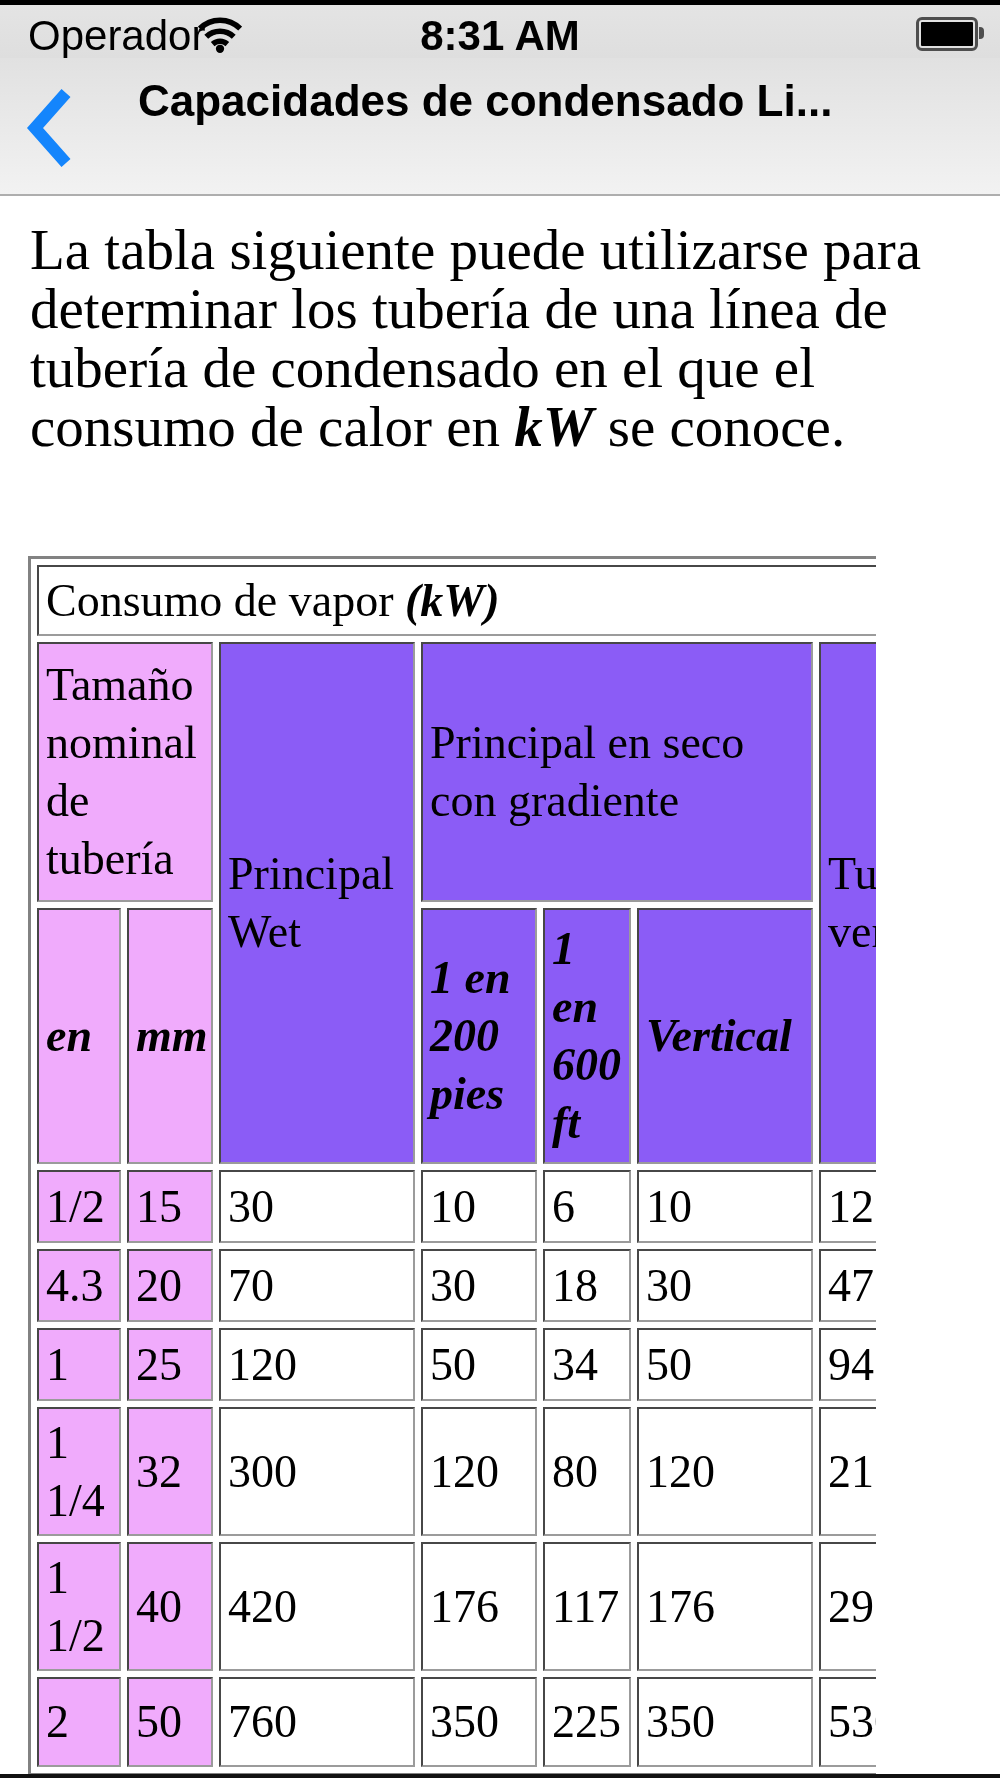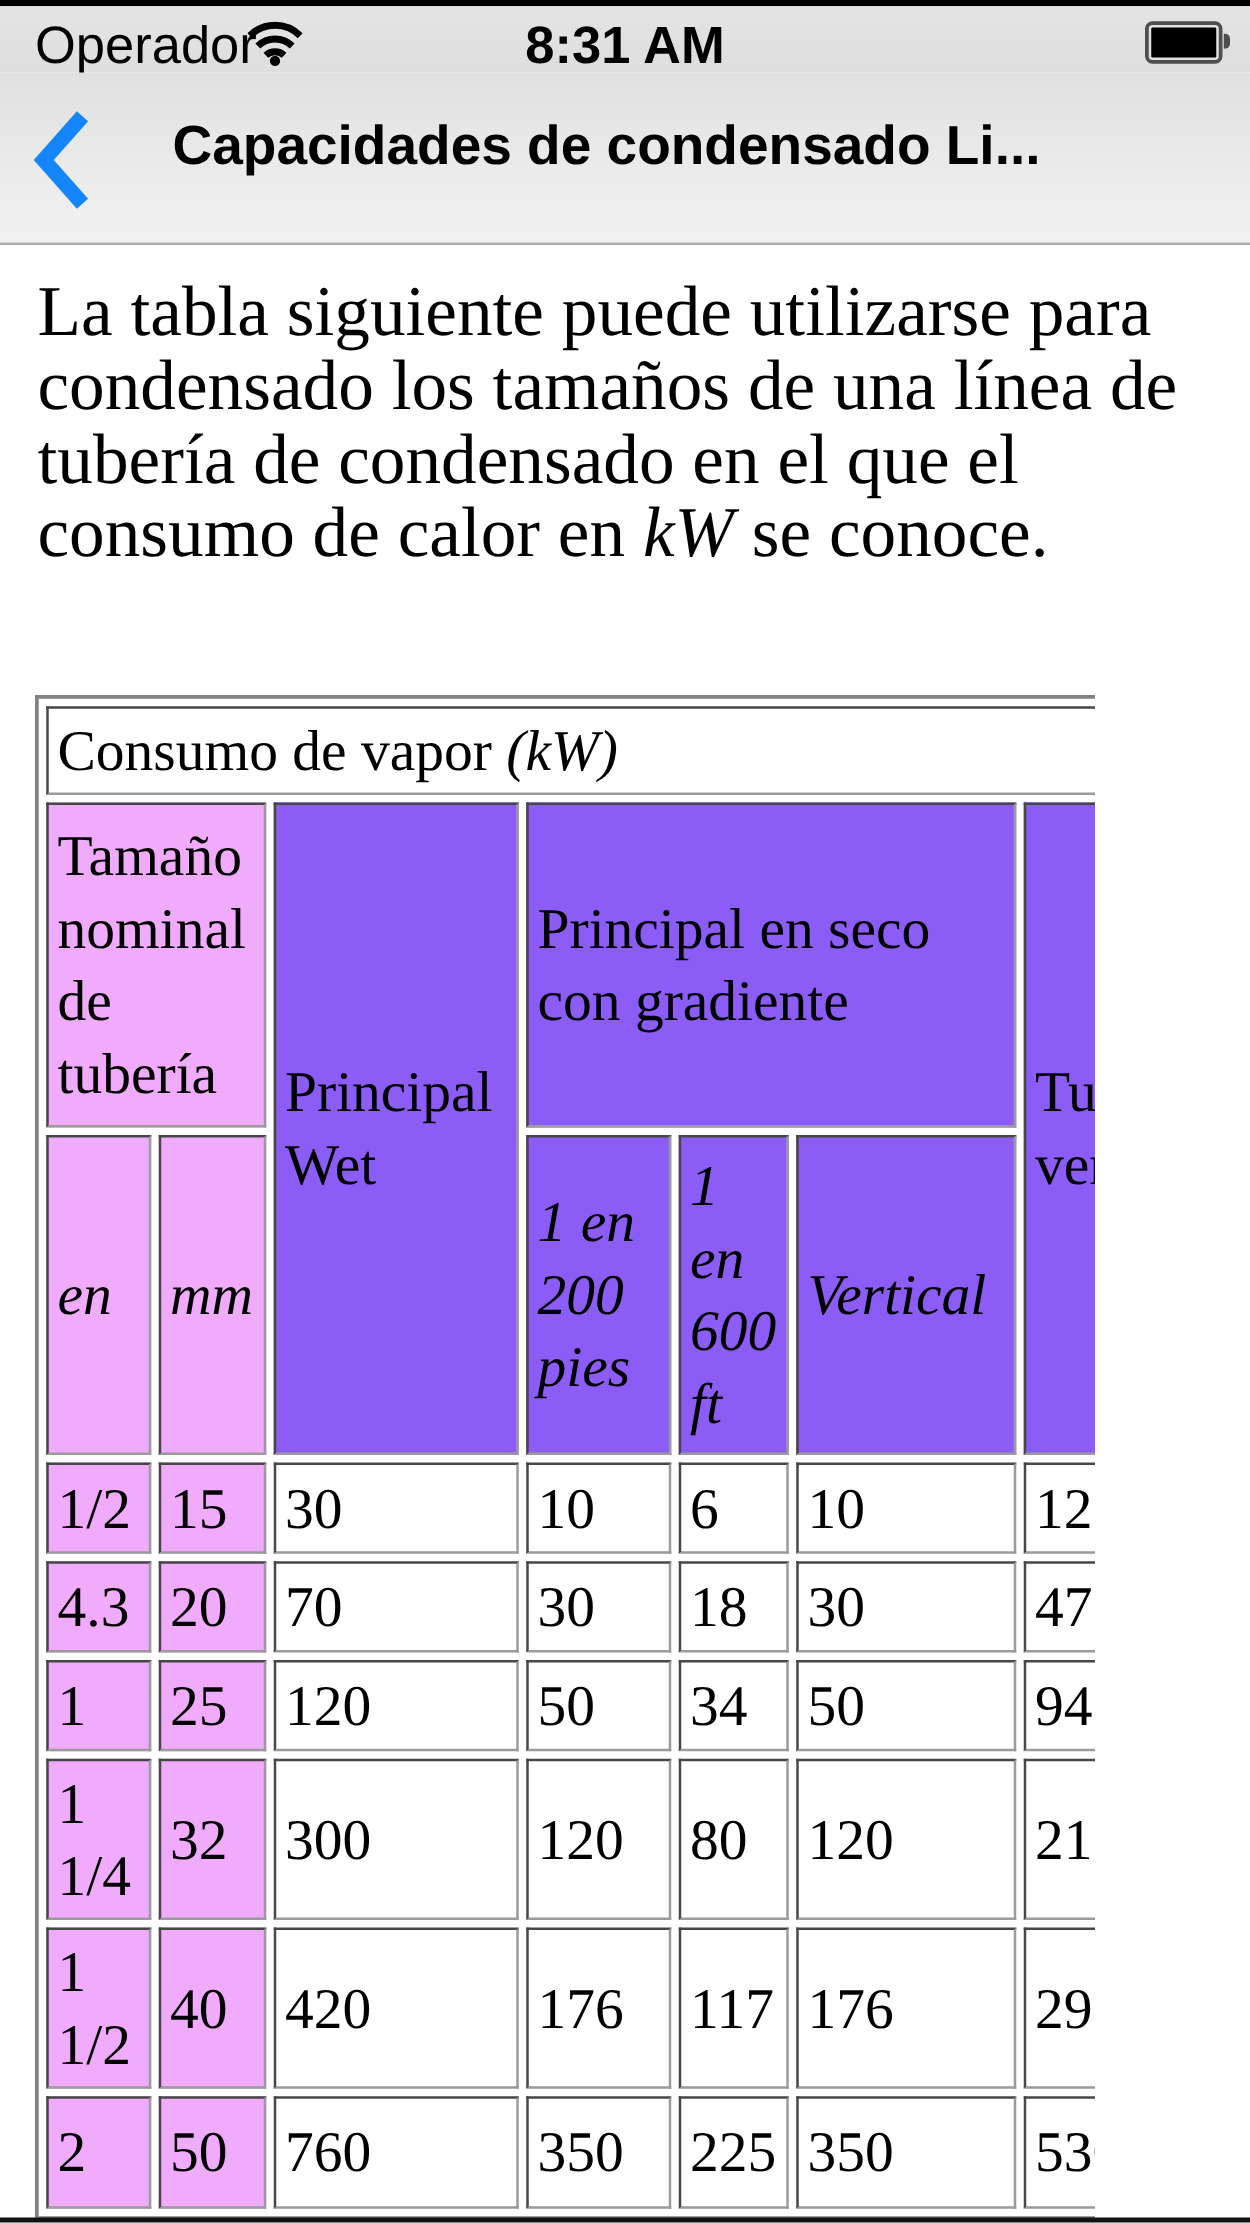--- a/index.html
+++ b/index.html
@@ -28,28 +28,28 @@
   }
   
   .navbar{
     position:absolute;top:58px;left:0;width:1000px;height:136px;
     background:linear-gradient(#e1e1e1,#f2f2f2);
     border-bottom:2px solid #aeaeae;
     font-family:"Liberation Sans", sans-serif;
   }
   .back-btn{position:absolute;left:26px;top:28px;width:50px;height:84px;cursor:pointer;background:none;border:none;padding:0;}
   .nav-title{
-    position:absolute;left:138px;right:10px;top:34px;
+    position:absolute;left:138px;right:10px;top:18px;
     font-size:44px;font-weight:bold;white-space:nowrap;overflow:hidden;
   }
   
   .content{position:absolute;top:196px;left:0;width:1000px;height:1582px;overflow:hidden;}
   .para{margin:24px 20px 0 30px;font-size:57px;line-height:59px;}
   .para .ln{white-space:nowrap;}
-  .it{font-style:italic;}
+  .it{font-style:italic;font-weight:bold;}
   
   .tablewrap{margin:100px 0 0 28px;width:848px;overflow:hidden;}
   table.cap-table{
     border-collapse:separate;border-spacing:6px;table-layout:fixed;
     width:1100px;border:3px solid #828282;background:#fff;
   }
   table.cap-table td{
     border:2px solid;border-color:#474747 #9b9b9b #9b9b9b #474747;
     padding:0 4px 0 7px;vertical-align:middle;
     font-size:46px;line-height:58px;overflow:hidden;
@@ -92,21 +92,21 @@
       </svg>
     </span>
   </button>
   <div class="nav-title">Capacidades de condensado Li...</div>
 </div>
 
 <div class="content">
 
   <div class="para">
     <div class="ln">La tabla siguiente puede utilizarse para</div>
-    <div class="ln">condensado los tamaños de una línea de</div>
+    <div class="ln">determinar los tubería de una línea de</div>
     <div class="ln">tubería de condensado en el que el</div>
     <div class="ln"><span>consumo de calor en </span><span class="it">kW</span><span> se conoce.</span></div>
   </div>
 
   <div class="tablewrap">
     <table class="cap-table">
       <colgroup>
         <col style="width:84px">
           <col style="width:86px">
           <col style="width:196px">

